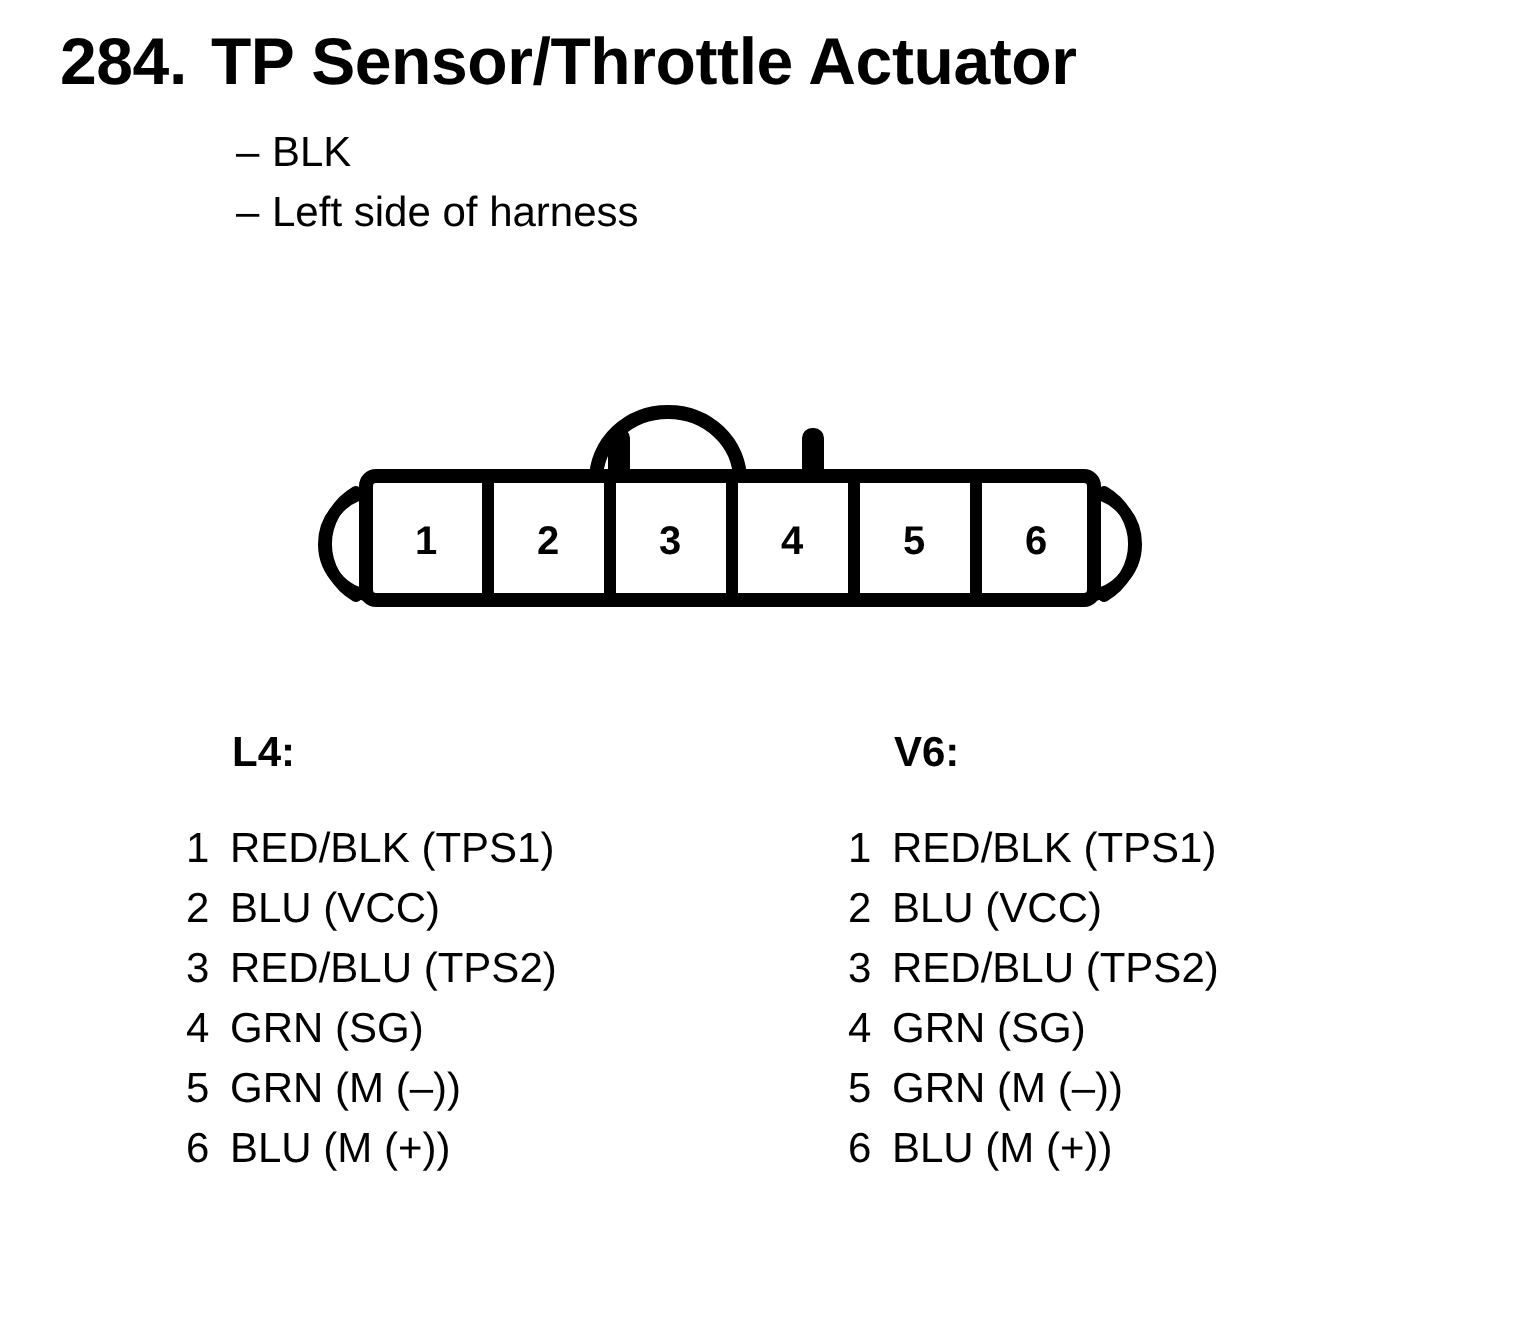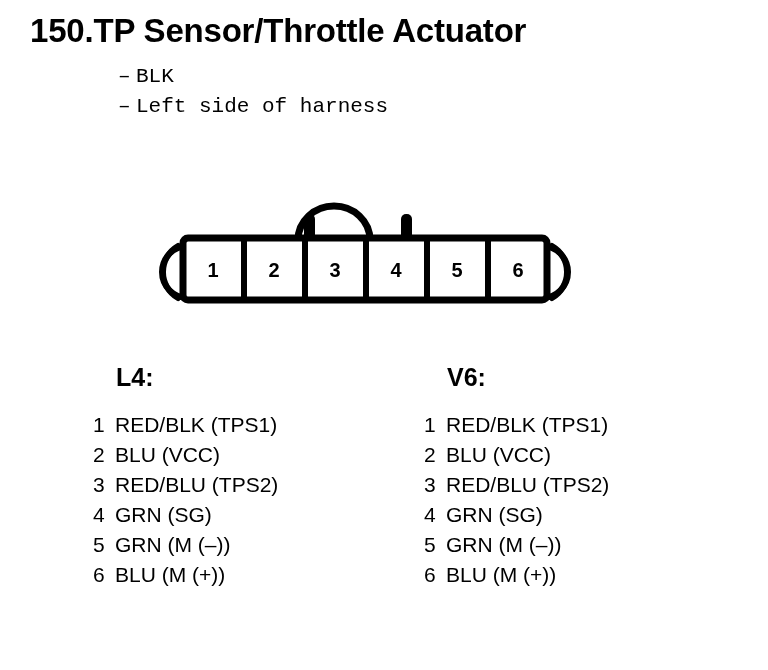--- a/index.html
+++ b/index.html
@@ -29,29 +29,28 @@
     left: 30px;
     top: 12px;
     font-size: 33px;
     font-weight: bold;
     line-height: 38px;
     white-space: nowrap;
     letter-spacing: -0.2px;
   }
   #title-text {
     display: inline;
-    margin-left: 0;
+    margin-left: 12px;
   }
 
   #detail-list {
     position: absolute;
     left: 118px;
     top: 62px;
     width: 520px;
-    font-family: Liberation Mono, monospace;
   }
   .detail-row {
     font-size: 21px;
     line-height: 30px;
     white-space: nowrap;
   }
   .detail-dash {
     display: inline-block;
     width: 18px;
   }
@@ -73,21 +72,21 @@
     position: absolute;
     top: 362px;
   }
   #pinout-column-l4 { left: 93px; }
   #pinout-column-v6 { left: 424px; }
 
   .column-heading {
     position: absolute;
     left: 23px;
     top: 0;
-    font-size: 25px;
+    font-size: 21px;
     font-weight: bold;
     line-height: 30px;
     white-space: nowrap;
   }
   .pin-rows {
     position: absolute;
     left: 0;
     top: 48px;
     width: 300px;
   }
@@ -106,21 +105,21 @@
     display: inline;
     text-align: right;
   }
 </style>
 </head>
 <body>
 
 <div id="header-block">
 
   <div id="page-title">
-    <span>150.</span><span id="title-text">TP Sensor/Throttle Actuator</span>
+    <span>284.</span><span id="title-text">TP Sensor/Throttle Actuator</span>
   </div>
 
   <div id="detail-list">
     <div class="detail-row">
       <span class="detail-dash">–</span><span>BLK</span>
     </div>
     <div class="detail-row">
       <span class="detail-dash">–</span><span>Left side of harness</span>
     </div>
   </div>

